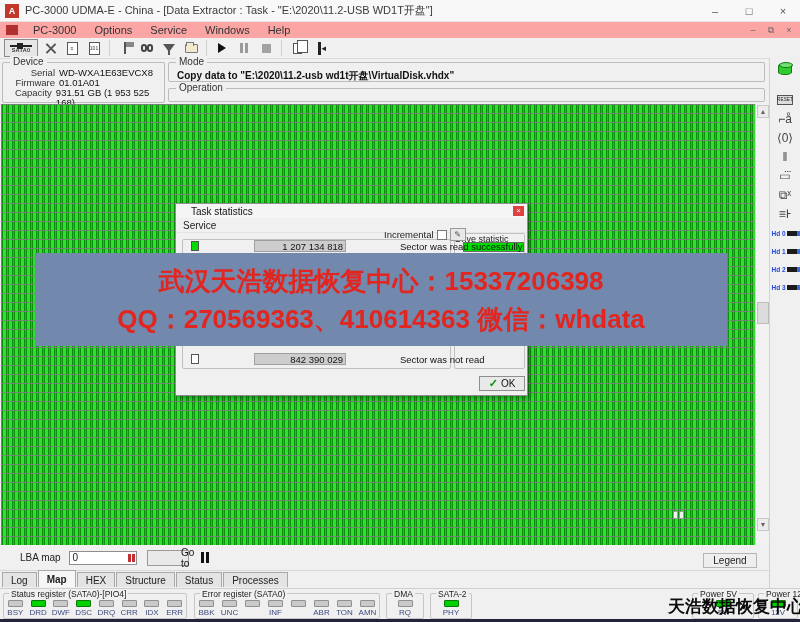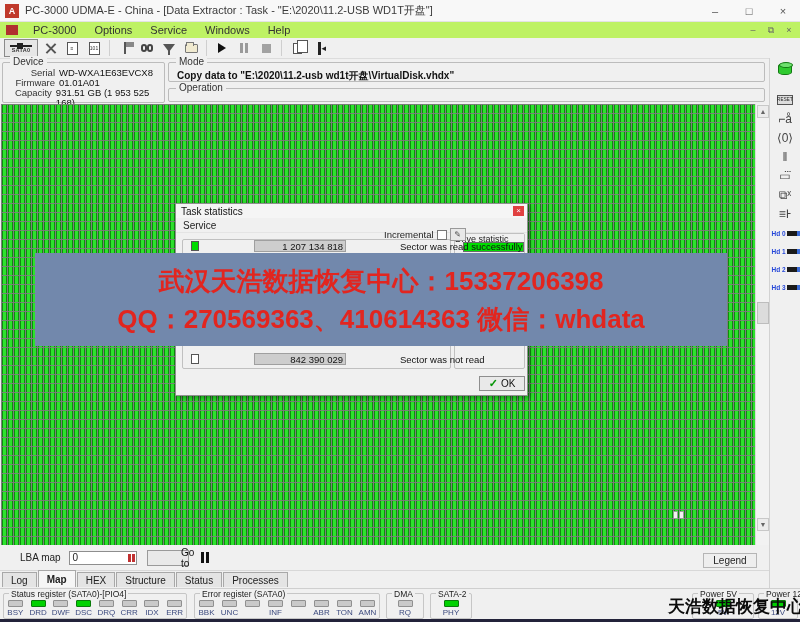--- a/index.html
+++ b/index.html
@@ -7,21 +7,21 @@
   body { font-family:"Liberation Sans", sans-serif; font-size:11px; color:#222; background:#f0f0f0; position:relative; }
 
   
   .titlebar { position:absolute; left:0; top:0; width:800px; height:22px; background:#f8f8f8; border-bottom:1px solid #e3e3e3; display:flex; align-items:center; }
   .app-logo { width:14px; height:14px; margin:0 6px 0 5px; background:#c0392b; color:#fff; font-size:9px; font-weight:bold; display:flex; align-items:center; justify-content:center; }
   .title-text { font-size:11px; color:#3a3a3a; white-space:nowrap; }
   .win-controls { position:absolute; right:0; top:0; height:22px; display:flex; }
   .win-btn { width:34px; height:22px; display:flex; align-items:center; justify-content:center; color:#555; font-size:11px; }
 
   
-  .menubar { position:absolute; left:0; top:22px; width:800px; height:16px; background:#bef264; display:flex; align-items:center; }
+  .menubar { position:absolute; left:0; top:22px; width:800px; height:16px; background:#fca5a5; display:flex; align-items:center; }
   .menu-logo { width:12px; height:10px; margin:0 6px 0 6px; background:#b03030; }
   .menu-item { padding:0 9px; font-size:11px; color:#333; }
   .mdi-controls { position:absolute; right:4px; top:0; height:16px; display:flex; gap:4px; align-items:center; }
   .mdi-btn { width:14px; height:12px; font-size:9px; color:#666; display:flex; align-items:center; justify-content:center; }
 
   
   .toolbar { position:absolute; left:0; top:38px; width:800px; height:21px; background:#f0f0f0; border-bottom:1px solid #dcdcdc; display:flex; align-items:center; }
   .tb-btn { height:18px; min-width:20px; margin:0 1px; display:flex; flex-direction:column; align-items:center; justify-content:center; color:#333; }
   .tb-sata { border:1px solid #8a8a8a; background:#e6e6e6; width:34px; margin-left:4px; }
   .tb-sata .bus { width:22px; height:2px; background:#222; position:relative; margin-top:2px; }
@@ -78,21 +78,21 @@
   .cyl { width:14px; height:12px; background:#2fca2f; border:1px solid #127712; border-radius:6px/3px; position:relative; }
   .cyl:before { content:""; position:absolute; left:0; top:-2px; width:12px; height:4px; background:#6fe06f; border:1px solid #127712; border-radius:50%; }
   .reset-chip { width:16px; height:10px; border:1px solid #555; background:#ddd; font-size:4.5px; display:flex; align-items:center; justify-content:center; letter-spacing:.2px; color:#222; }
   .hd-btn { width:27px; height:14px; margin-top:4px; display:flex; align-items:center; justify-content:flex-start; gap:1px; }
   .hd-lbl { font-size:6.5px; color:#2446d8; font-weight:bold; }
   .hd-shape { width:10px; height:5px; background:#1a1a1a; position:relative; }
   .hd-shape:after { content:""; position:absolute; right:-4px; top:0; width:4px; height:5px; background:#3a6cd8; }
 
   
   .dialog { position:absolute; left:175px; top:203px; width:353px; height:193px; background:#f0f0f0; border:1px solid #8f8f8f; box-shadow:2px 2px 5px rgba(0,0,0,.35); z-index:2; }
-  .dlg-title { height:14px; display:flex; align-items:center; padding-left:5px; font-size:10px; color:#111; background:#f5f5f5; }
+  .dlg-title { height:14px; display:flex; align-items:center; padding-left:15px; font-size:10px; color:#111; background:#f5f5f5; }
   .dlg-close { position:absolute; right:3px; top:2px; width:11px; height:10px; background:#e04040; color:#fff; font-size:8px; line-height:10px; text-align:center; }
   .dlg-menu { height:15px; display:flex; align-items:center; padding-left:7px; font-size:10px; color:#222; border-bottom:1px solid #e4e4e4; }
   .dlg-group { position:absolute; border:1px solid #c0c0c0; border-radius:2px; }
   .dlg-row { position:absolute; display:flex; align-items:center;gap:48px; }
   .swatch { width:8px; height:10px; border:1px solid #555; }
   .valbox { width:92px; height:12px; background:#cdcdcd; border:1px solid #9f9f9f; font-size:9.5px; text-align:right; padding-right:2px; line-height:11px; color:#111; margin-left:7px; }
   .rowtext { font-size:9.5px; margin-left:6px; color:#111; white-space:nowrap; }
   .incremental { position:absolute; left:208px; top:24px; display:flex; align-items:center; gap:3px; font-size:9.5px; }
   .chk { width:10px; height:10px; background:#fff; border:1px solid #777; }
   .pencil-btn { width:16px; height:13px; background:#e8e8e8; border:1px solid #999; font-size:8px; display:flex; align-items:center; justify-content:center; color:#555; }

